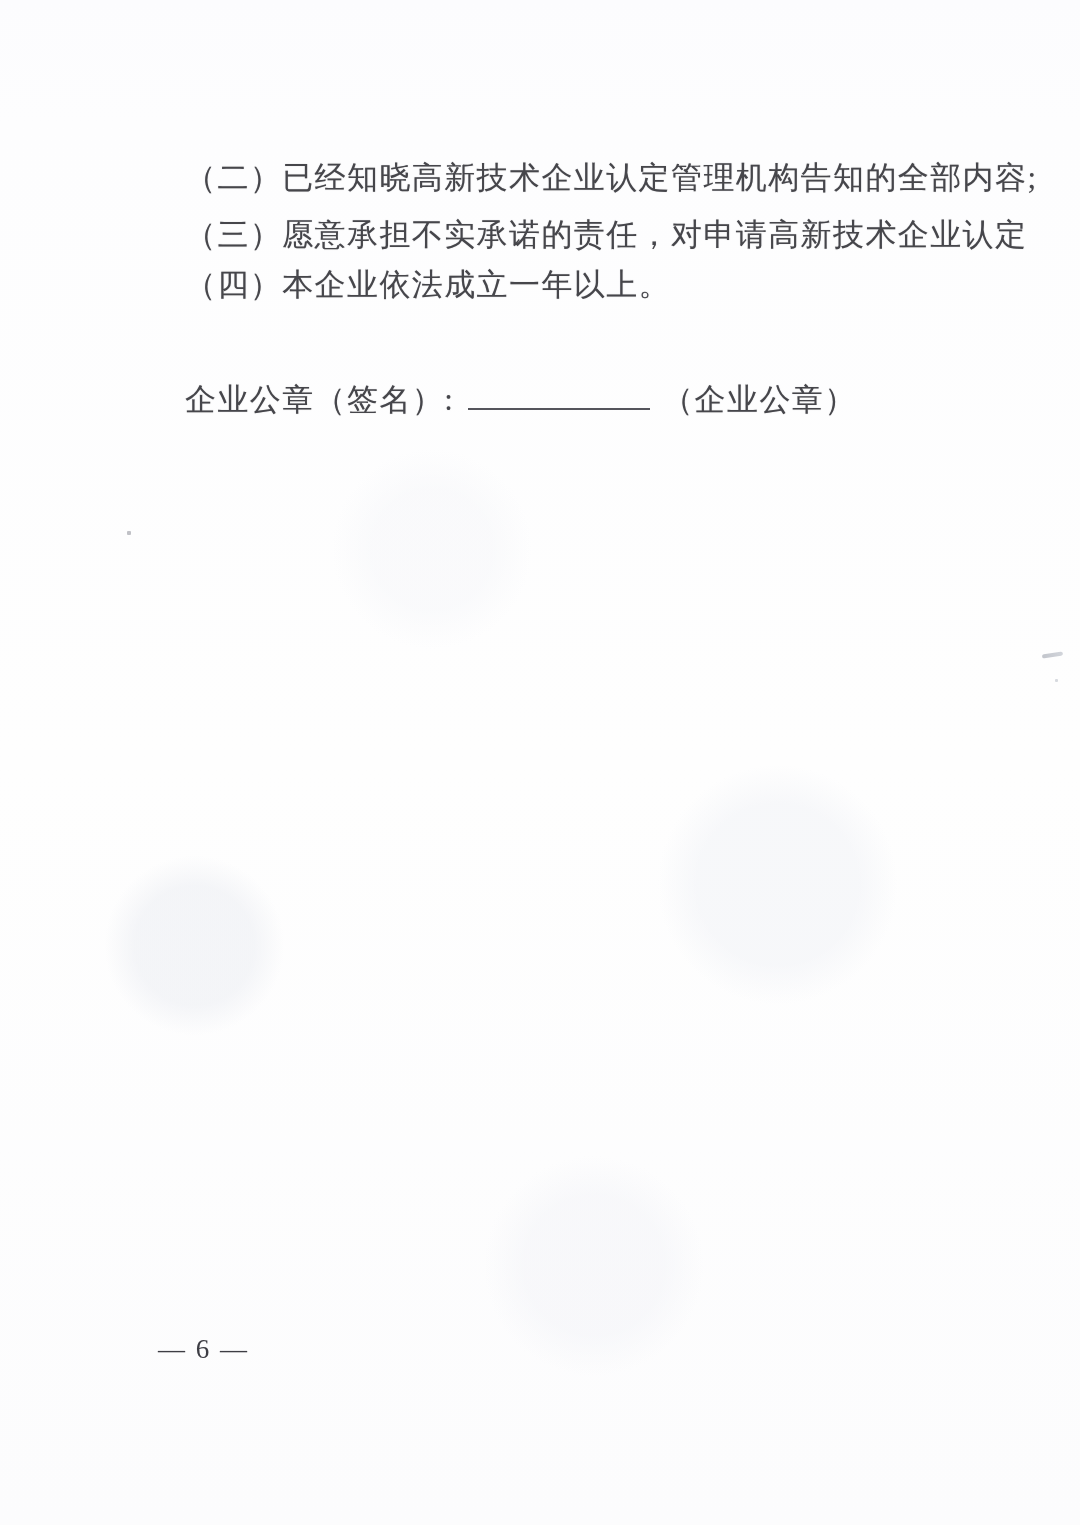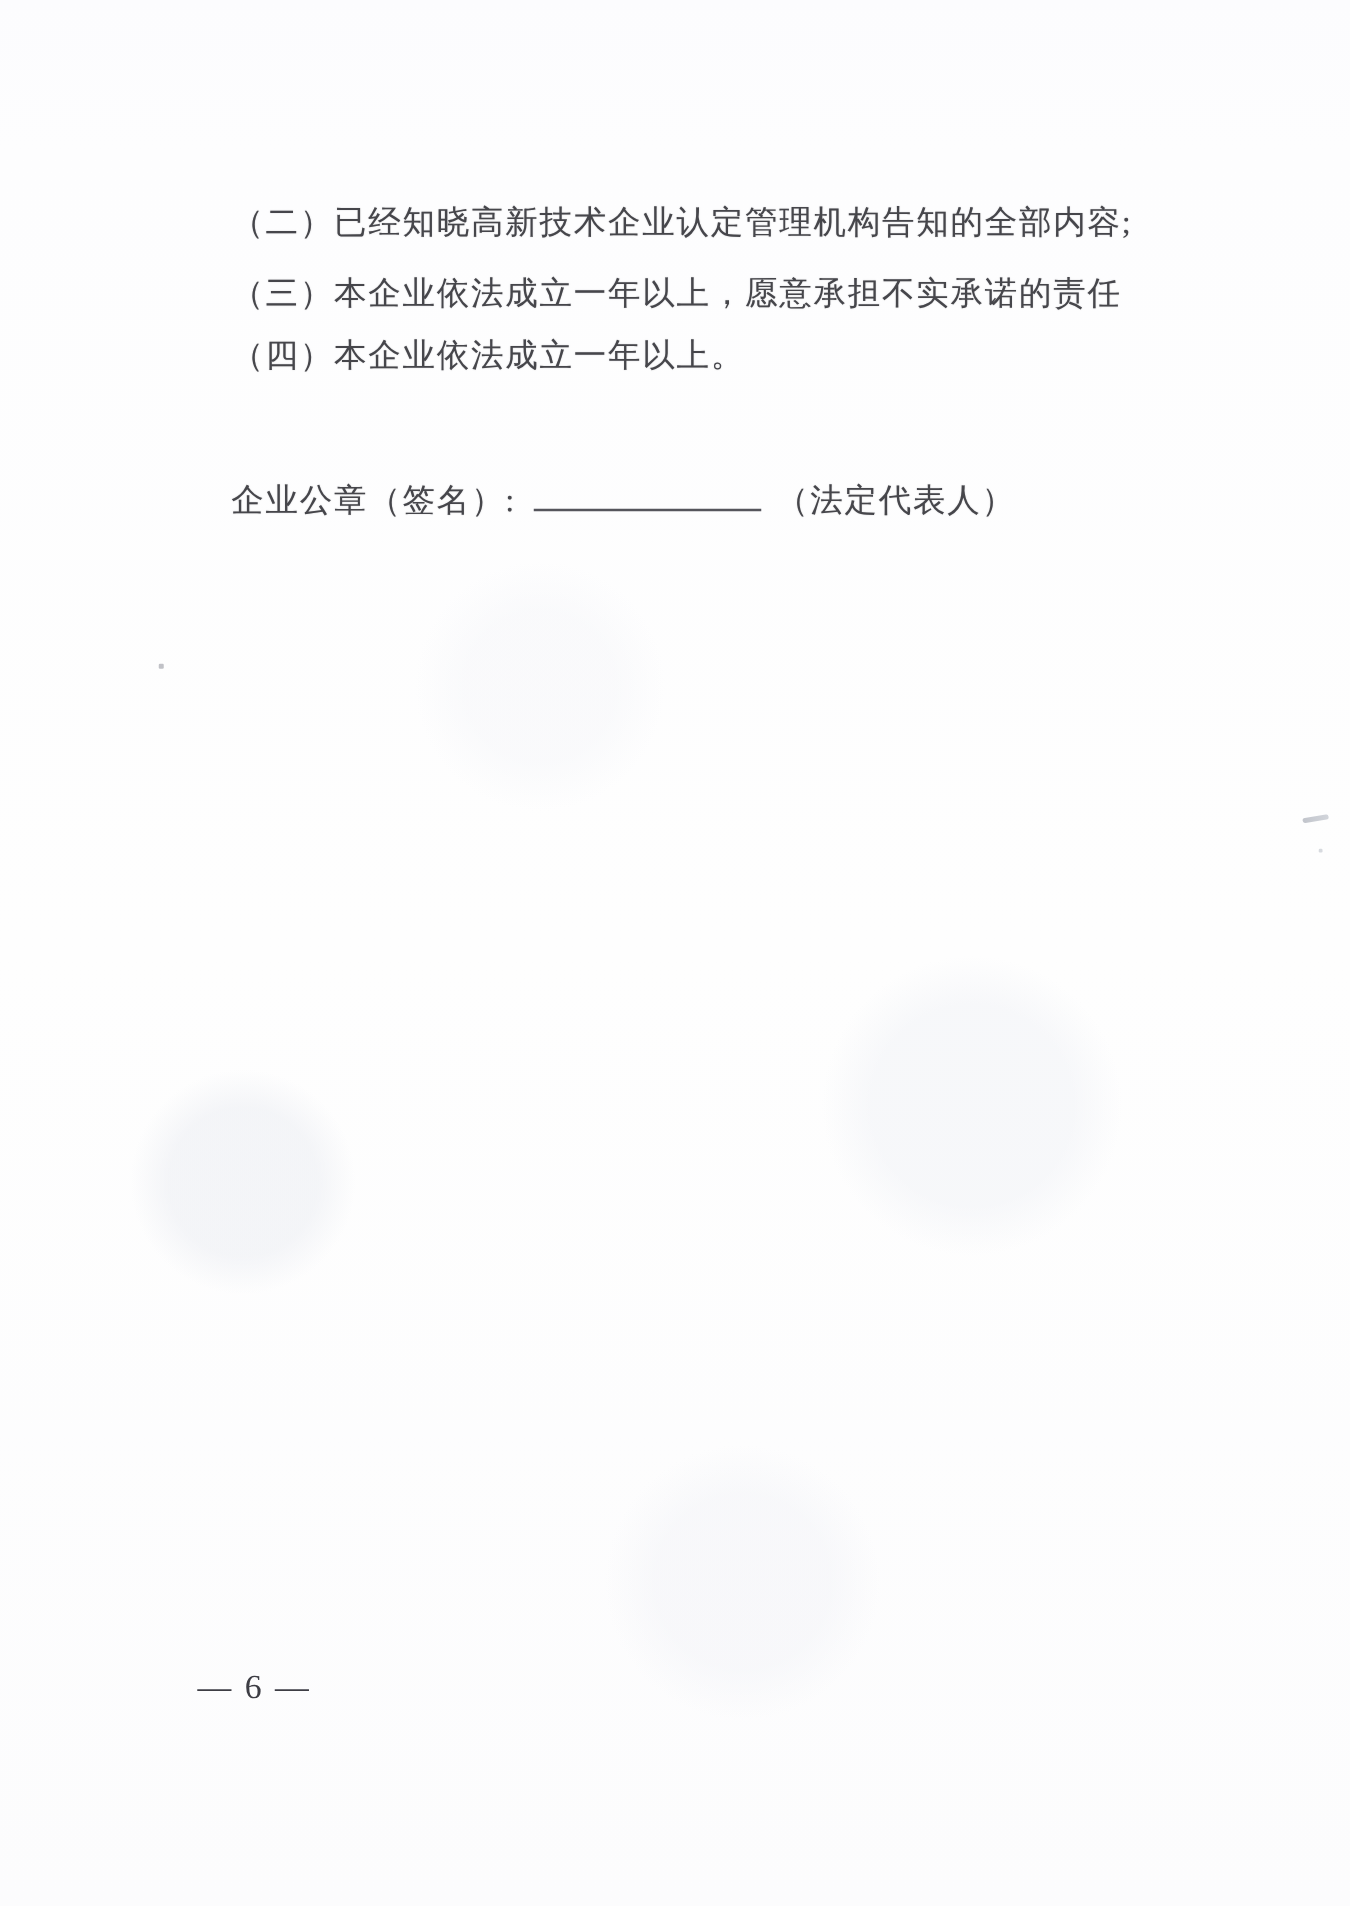--- a/index.html
+++ b/index.html
@@ -25,21 +25,21 @@
       radial-gradient(circle at 18% 62%, rgba(236,238,243,.55) 0 60px, transparent 90px),
       radial-gradient(circle at 72% 58%, rgba(238,240,245,.45) 0 80px, transparent 120px),
       radial-gradient(circle at 55% 83%, rgba(240,241,246,.4) 0 70px, transparent 110px),
       radial-gradient(circle at 40% 36%, rgba(242,243,247,.35) 0 60px, transparent 100px);
     pointer-events: none;
   }
   .doc {
     position: absolute;
     left: 128px; top: 153px;
     width: 824px;
-    font-size: 26px;
+    font-size: 31px;
     letter-spacing: 1.4px;
     color: #46464b;
     text-shadow: 0 0 1px rgba(70,70,75,.35);
   }
   .line {
     margin: 0;
     height: 50px;
     line-height: 50px;
     white-space: nowrap;
   }
@@ -102,25 +102,25 @@
     opacity: .7;
   }
 </style>
 </head>
 <body>
 
 <div class="page">
 
   <main class="doc">
     <p class="line indent">（二）已经知晓高新技术企业认定管理机构告知的全部内容;</p>
-    <p class="line indent gap">（三）本企业依法成立一年以上，愿意承担不实承诺的责任</p>
+    <p class="line indent gap">（三）愿意承担不实承诺的责任，对申请高新技术企业认定</p>
     <p class="line indent">（四）本企业依法成立一年以上。</p>
 
     <div class="sig-row">
-      <span>企业公章（签名）:</span><span class="sig-line"></span><span>（法定代表人）</span>
+      <span>企业公章（签名）:</span><span class="sig-line"></span><span>（企业公章）</span>
     </div>
 
   </main>
 
   <footer class="footer">
     <span>— 6 —</span>
   </footer>
 
   <div class="smudge"></div>
   <div class="speck-1"></div>

